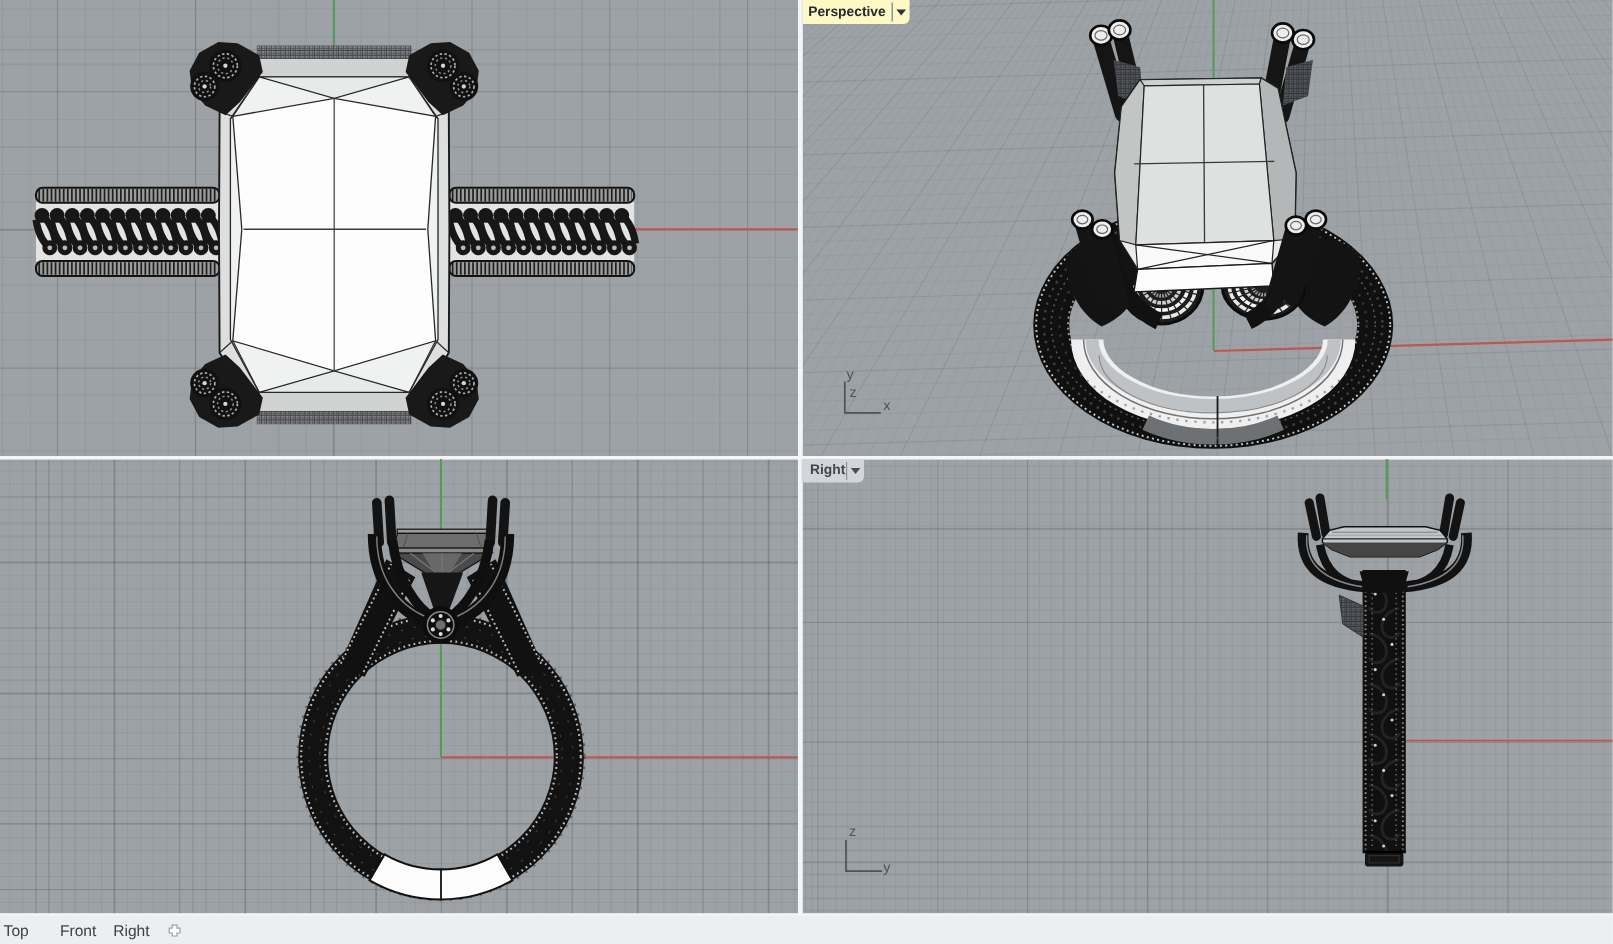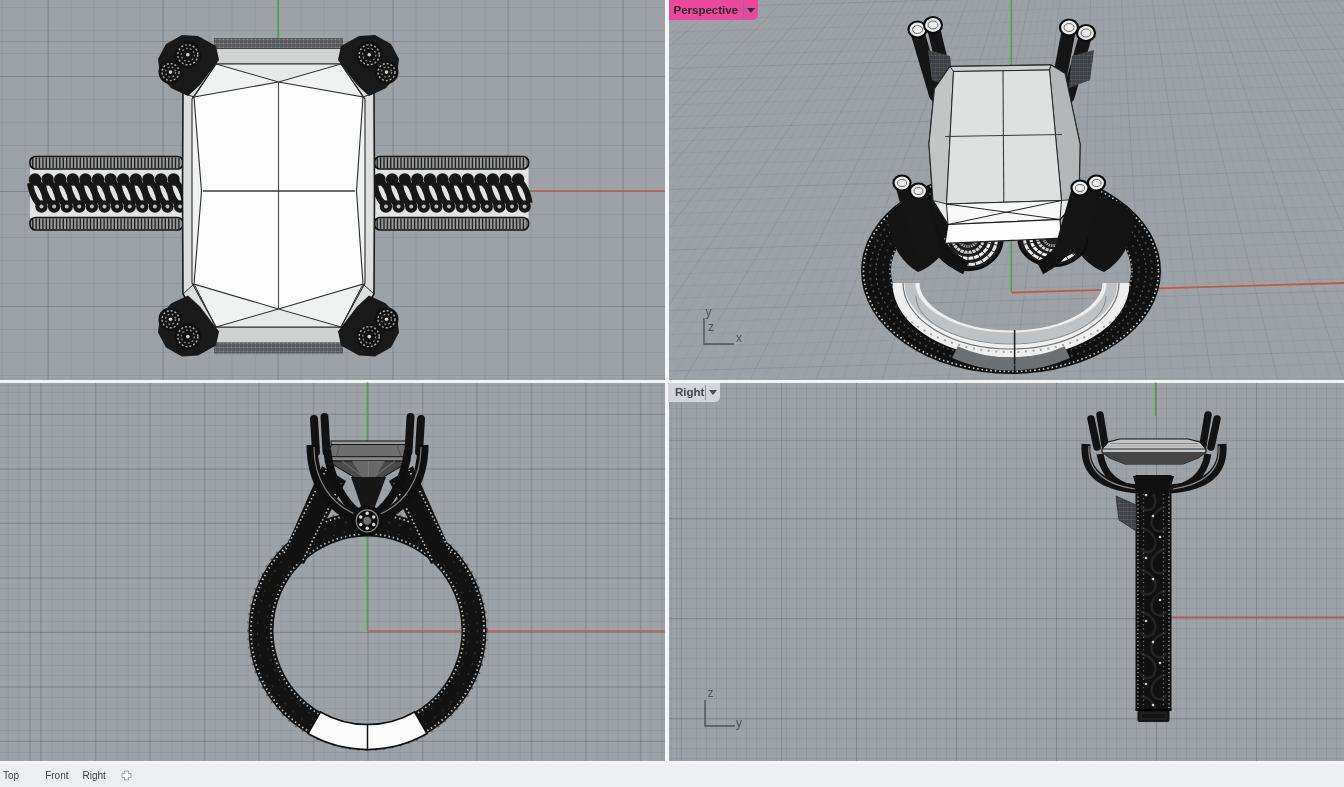--- a/index.html
+++ b/index.html
@@ -2,32 +2,32 @@
 <html><head><meta charset="utf-8"><style>
 html,body{margin:0;padding:0;width:1344px;height:787px;overflow:hidden;background:#f4f5f7;}
 #root{position:relative;width:1344px;height:787px;font-family:"Liberation Sans",sans-serif;}
 .vp{position:absolute;}
 #vtl{left:0;top:0;width:665px;height:379.5px;background-color:#9da2a7;background-image:repeating-linear-gradient(to right, rgba(15,25,35,0.15) 0 1px, transparent 1px 115px),repeating-linear-gradient(to bottom, rgba(15,25,35,0.15) 0 1px, transparent 1px 115px),repeating-linear-gradient(to right, rgba(15,25,35,0.065) 0 1px, transparent 1px 23px),repeating-linear-gradient(to bottom, rgba(15,25,35,0.065) 0 1px, transparent 1px 23px);background-position:47.6px 0,0 76px,1.6px 0,0 7px;}
 #vtr{left:669px;top:0;width:675px;height:379.5px;background-color:#9da2a7;}
 #vbl{left:0;top:382.5px;width:665px;height:378.5px;background-color:#9da2a7;background-image:repeating-linear-gradient(to right, rgba(15,25,35,0.15) 0 1px, transparent 1px 54.5px),repeating-linear-gradient(to bottom, rgba(15,25,35,0.15) 0 1px, transparent 1px 54.5px),repeating-linear-gradient(to right, rgba(15,25,35,0.065) 0 1px, transparent 1px 10.9px),repeating-linear-gradient(to bottom, rgba(15,25,35,0.065) 0 1px, transparent 1px 10.9px);background-position:40.4px 0,0 30.8px,7.7px 0,0 9.0px;}
 #vbr{left:669px;top:382.5px;width:675px;height:378.5px;background-color:#9da2a7;background-image:repeating-linear-gradient(to right, rgba(15,25,35,0.15) 0 1px, transparent 1px 100px),repeating-linear-gradient(to bottom, rgba(15,25,35,0.15) 0 1px, transparent 1px 100px),repeating-linear-gradient(to right, rgba(15,25,35,0.065) 0 1px, transparent 1px 10px),repeating-linear-gradient(to bottom, rgba(15,25,35,0.065) 0 1px, transparent 1px 10px);background-position:187px 0,0 135.2px,7px 0,0 5.2px;}
 #ov{position:absolute;left:0;top:0;z-index:5;}
 .vplabel{position:absolute;z-index:10;font-weight:bold;font-size:11.5px;display:flex;align-items:center;}
-#lab-persp{left:669px;top:0;width:89px;height:20px;background:#ec4899;color:#232a36;border-bottom-right-radius:5px;}
+#lab-persp{left:669px;top:0;width:89px;height:20px;background:#fef9c3;color:#232a36;border-bottom-right-radius:5px;}
 #lab-persp .txt{padding-left:4.5px;}
 #lab-right{left:668px;top:382.5px;width:52px;height:19px;background:#d2d5d9;color:#42474d;border-bottom-right-radius:5px;}
 #lab-right .txt{padding-left:7px;}
 .sep{width:1px;align-self:stretch;margin:2px 0 2px auto;}
 #lab-persp .sep{background:#6d7a9e;}
 #lab-right .sep{background:#8f9499;}
 .arr{width:0;height:0;border-left:4px solid transparent;border-right:4px solid transparent;margin:0 3px;}
 #lab-persp .arr{border-top:5px solid #2a3140;}
 #lab-right .arr{border-top:5px solid #4a4f55;}
 #sbar{position:absolute;left:0;top:763px;width:1344px;height:24px;background:#edeef1;z-index:10;
-font-size:10px;color:#3d4145;display:flex;align-items:center;}
+font-size:13px;color:#3d4145;display:flex;align-items:center;}
 #sbar span{display:inline-block;}
 </style></head><body>
 <div id="root">
 <div class="vp" id="vtl"></div>
 <div class="vp" id="vtr"></div>
 <div class="vp" id="vbl"></div>
 <div class="vp" id="vbr"></div>
 <svg id="ov" width="1344" height="787" viewBox="0 0 1344 787">
 <defs>
         <pattern id="mesh" width="4" height="4" patternUnits="userSpaceOnUse">

